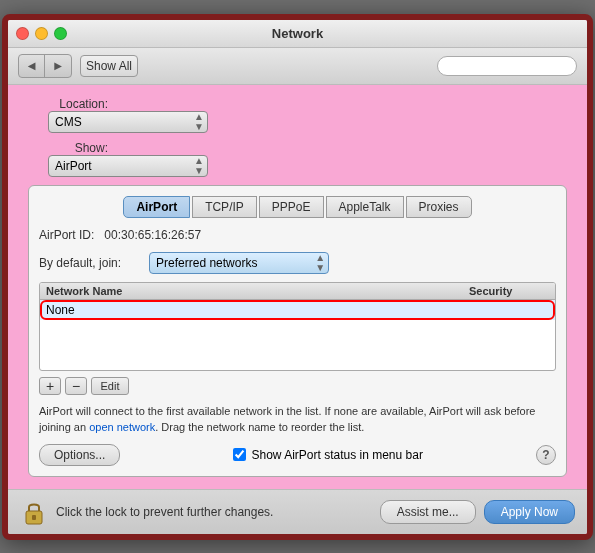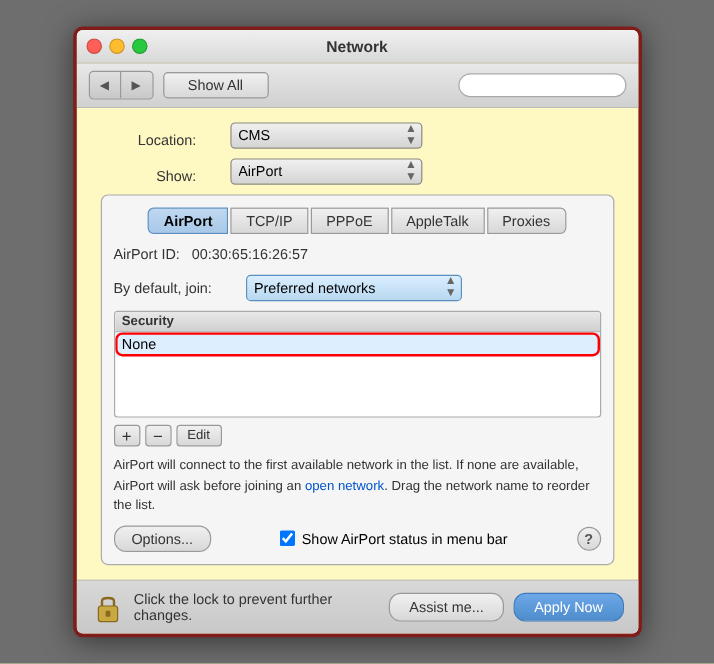--- a/index.html
+++ b/index.html
@@ -8,26 +8,26 @@
       font-size: 12px;
       background: #6e6e6e;
       display: flex;
       align-items: center;
       justify-content: center;
       width: 595px;
       height: 553px;
       overflow: hidden;
     }
     .window {
-      width: 474px;
-      background: #fef9c3;
+      width: 591px;
+      background: #f9a8d4;
       border-radius: 8px;
       box-shadow: 0 4px 24px rgba(0,0,0,0.5);
       overflow: hidden;
-      border: 3px solid #7f1d1d;
+      border: 6px solid #7f1d1d;
     }
     .titlebar {
       background: linear-gradient(to bottom, #f0f0f0, #d8d8d8);
       height: 28px;
       display: flex;
       align-items: center;
       padding: 0 8px;
       border-bottom: 1px solid #bbb;
       position: relative;
     }
@@ -76,21 +76,21 @@
       justify-content: center;
       cursor: pointer;
       border: none;
       background: transparent;
       font-size: 10px;
       color: #555;
     }
     .nav-btn:first-child { border-right: 1px solid #999; }
     .show-all-btn {
       height: 22px;
-      padding: 0 20px;
+      padding: 0 5px;
       background: linear-gradient(to bottom, #f0f0f0, #d8d8d8);
       border: 1px solid #999;
       border-radius: 4px;
       cursor: pointer;
       font-size: 12px;
       color: #333;
     }
     .spacer { flex: 1; }
     .search-box {
       width: 140px;
@@ -112,22 +112,23 @@
       position: absolute;
       left: 6px;
       color: #888;
       font-size: 11px;
     }
     .content {
       padding: 12px 20px;
     }
     .form-row {
       display: flex;
-      align-items: flex-end;
+      align-items: flex-start;
       margin-bottom: 8px;
+      flex-direction: column;
     }
     .form-label {
       text-align: right;
       width: 80px;
       margin-right: 8px;
       color: #333;
       font-size: 12px;
     }
     .select-wrap {
       position: relative;
@@ -426,20 +427,21 @@
         <div class="select-wrap">
           <select class="mac-select blue-select" style="min-width:180px;">
             <option>Preferred networks</option>
           </select>
           <span class="select-arrow">▲<br>▼</span>
         </div>
       </div>
 
       <div class="networks-table">
         <div class="networks-header">
+          <span class="networks-header-col col-name">Network Name</span>
           <span class="networks-header-col col-security">Security</span>
         </div>
         <div class="networks-body">
           <div class="network-row selected">
             <span class="network-security">None</span>
             <div class="red-oval"></div>
           </div>
         </div>
       </div>
 

